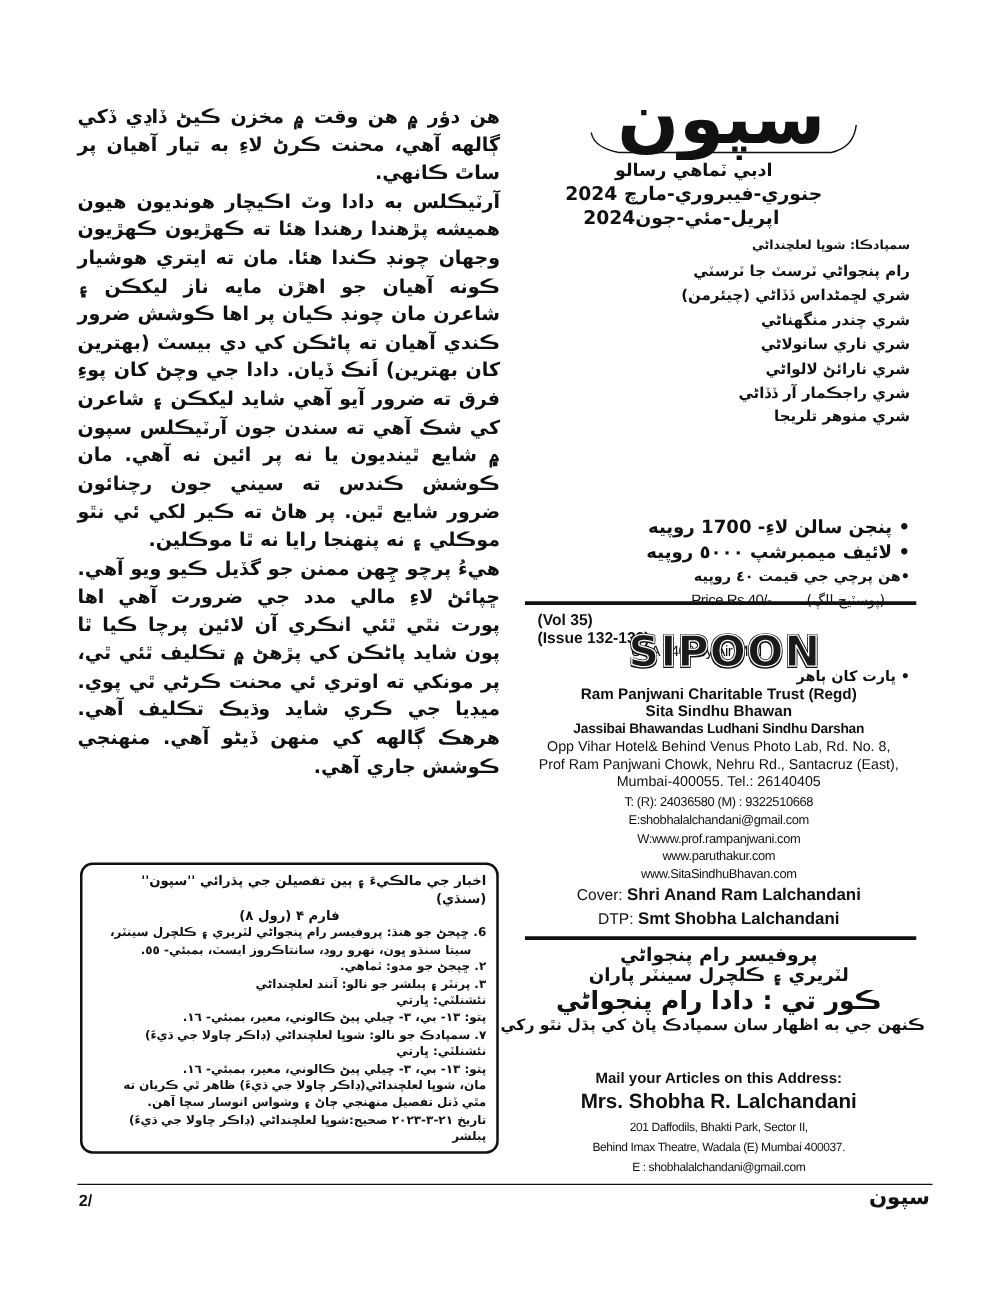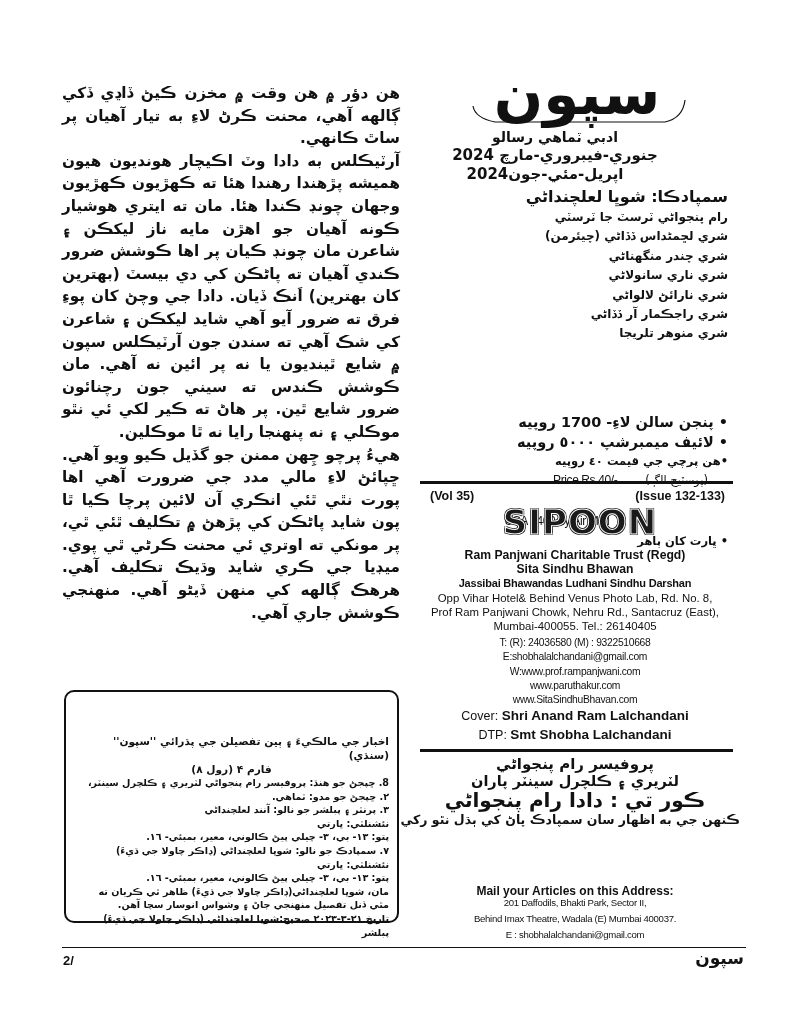--- a/index.html
+++ b/index.html
@@ -15,50 +15,50 @@
     font-family: "DejaVu Sans", sans-serif; font-weight: bold;
     font-size: 15.2px; line-height: 22.6px; color: #111;
     text-align: justify; text-align-last: right;
   }
 
   .notice-box {
     position: absolute; left: 64px; top: 690px; width: 335px; height: 233px;
     border: 2.5px solid #111; border-radius: 10px; padding: 6px 8px 4px 8px;
     direction: rtl;
   }
-  .notice-box .nb-title { font-size: 10.6px; font-weight: bold; line-height: 14px; text-align: right; margin-top: 36px; }
+  .notice-box .nb-title { font-size: 10.6px; font-weight: bold; line-height: 14px; text-align: right; }
   .notice-box .nb-sub { font-size: 10.6px; font-weight: bold; line-height: 14px; text-align: center; }
   .notice-box .nb-line { font-size: 9.6px; font-weight: bold; line-height: 13.6px; text-align: right; white-space: nowrap; overflow: hidden; }
   .notice-box .nb-indent { padding-right: 12px; }
 
   
   .right-col { position: absolute; left: 410px; top: 50px; width: 330px; }
 
   .logo-urdu {
     position: absolute; left: 55px; top: 6px; width: 225px; height: 72px;
   }
   .r-center { direction: rtl; text-align: center; font-weight: bold; }
   .tagline { position: absolute; left: 0; top: 78px; width: 290px; font-size: 14px; line-height: 18px; }
   .dates1 { position: absolute; left: 0; top: 95px; width: 290px; font-size: 15px; line-height: 20px; }
   .dates2 { position: absolute; left: 0; top: 114px; width: 270px; font-size: 15px; line-height: 20px; }
 
-  .editor { position: absolute; right: 12px; top: 138px; direction: rtl; font-size: 16px; font-weight: bold; line-height: 18px; text-align: right; }
+  .editor { position: absolute; right: 12px; top: 138px; direction: rtl; font-size: 10px; font-weight: bold; line-height: 18px; text-align: right; }
   .trustees { position: absolute; right: 12px; top: 158px; direction: rtl; text-align: right; }
   .trustees div { font-size: 12px; font-weight: bold; line-height: 19.4px; }
 
   .pricing { position: absolute; right: 12px; top: 362px; direction: rtl; text-align: right; width: 330px; }
   .pricing .big { font-size: 14.5px; font-weight: bold; line-height: 20px; }
   .pricing .small { font-size: 11.5px; font-weight: bold; line-height: 18px; }
   .price-row { display: flex; direction: rtl; align-items: center; gap: 28px; font-size: 11.5px; line-height: 20px; }
   .price-row .en { direction: ltr; font-family: "Liberation Sans", sans-serif; font-size: 12px; letter-spacing: -0.4px; }
 
   .hr { position: absolute; left: 10px; width: 313px; height: 0; border-top: 3px solid #111; }
 
   .vol-row { position: absolute; left: 20px; top: 489px; width: 295px; display: flex; justify-content: space-between;
-             font-family: "Liberation Sans", sans-serif; font-weight: bold; font-size: 12.5px; }
+             font-family: "Liberation Sans", sans-serif; font-weight: bold; font-size: 12.5px; flex-direction: column; }
   .sipoon-en {
     position: absolute; left: 90px; top: 502px; width: 160px; text-align: center;
     font-family: "DejaVu Sans", sans-serif; font-weight: bold; font-size: 34px; letter-spacing: 1px;
     color: #1a1a1a; -webkit-text-stroke: 1px #fff; text-shadow: 0 0 0 #111, 1px 1px 0 #111, -1px -1px 0 #111, 1px -1px 0 #111, -1px 1px 0 #111;
   }
   .en-block { position: absolute; left: 0; width: 330px; text-align: center; font-family: "Liberation Sans", sans-serif; color: #111; }
   .en-b1 { top: 548px; font-weight: bold; font-size: 12.2px; line-height: 14px; }
   .en-b2 { top: 562px; font-weight: bold; font-size: 12.2px; line-height: 14px; }
   .en-b3 { top: 576px; font-weight: bold; font-size: 11px; line-height: 14px; letter-spacing: -0.2px; }
   .en-addr { top: 591px; font-size: 11.4px; line-height: 14.2px; }
@@ -66,21 +66,21 @@
   .en-cover { top: 708px; font-size: 12.5px; line-height: 16px; }
   .en-dtp { top: 727px; font-size: 12.5px; line-height: 16px; }
   .en-cover b, .en-dtp b { font-size: 13.5px; }
 
   .urdu-credit { position: absolute; left: 0; width: 330px; direction: rtl; text-align: center; font-weight: bold; }
   .uc1 { top: 755px; font-size: 15px; line-height: 18px; }
   .uc2 { top: 772px; font-size: 14.5px; line-height: 18px; }
   .uc3 { top: 790px; font-size: 20px; line-height: 20px; }
   .uc4 { top: 811px; font-size: 12.5px; line-height: 18px; white-space: nowrap; }
 
-  .mail-head { top: 884px; font-weight: bold; font-size: 12px; line-height: 15px; }
+  .mail-head { top: 855px; font-weight: bold; font-size: 12px; line-height: 15px; }
   .mail-name { top: 871px; font-weight: bold; font-size: 16.5px; line-height: 20px; }
   .mail-addr { top: 895px; font-size: 9.6px; line-height: 16px; letter-spacing: -0.3px; }
 
   
   .footer-line { position: absolute; left: 62px; top: 947px; width: 684px; border-top: 1.5px solid #111; }
   .page-num { position: absolute; left: 63px; top: 953px; font-family: "Liberation Sans", sans-serif; font-weight: bold; font-size: 13px; }
   .footer-title { position: absolute; right: 56px; top: 948px; direction: rtl; font-weight: bold; font-size: 17px; }
 </style>
 </head>
 <body>
@@ -89,21 +89,22 @@
   <div class="article">
     <p>هن دؤر ۾ هن وقت ۾ مخزن ڪيڻ ڏاڍي ڏکي ڳالهه آهي، محنت ڪرڻ لاءِ به تيار آهيان پر ساٿ ڪانهي.</p>
     <p>آرٽيڪلس به دادا وٽ اڪيچار هونديون هيون هميشه پڙهندا رهندا هئا ته ڪهڙيون ڪهڙيون وجهان چونڊ ڪندا هئا. مان ته ايتري هوشيار ڪونه آهيان جو اهڙن مايه ناز ليکڪن ۽ شاعرن مان چونڊ ڪيان پر اها ڪوشش ضرور ڪندي آهيان ته پاڻڪن کي دي بيسٽ (بهترين کان بهترين) اَنڪ ڏيان. دادا جي وچڻ کان پوءِ فرق ته ضرور آيو آهي شايد ليکڪن ۽ شاعرن کي شڪ آهي ته سندن جون آرٽيڪلس سپون ۾ شايع ٿينديون يا نه پر ائين نه آهي. مان ڪوشش ڪندس ته سيني جون رچنائون ضرور شايع ٿين. پر هاڻ ته ڪير لکي ئي نٿو موڪلي ۽ نه پنهنجا رايا نه ٿا موڪلين.</p>
     <p>هيءُ پرچو چِهن ممنن جو گڏيل ڪيو ويو آهي. ڇپائڻ لاءِ مالي مدد جي ضرورت آهي اها پورت نٿي ٿئي انڪري آن لائين پرچا ڪيا ٿا پون شايد پاڻڪن کي پڙهڻ ۾ تڪليف ٿئي ٿي، پر مونکي ته اوتري ئي محنت ڪرڻي ٿي پوي. ميڊيا جي ڪري شايد وڌيڪ تڪليف آهي. هرهڪ ڳالهه کي منهن ڏيڻو آهي. منهنجي ڪوشش جاري آهي.</p>
   </div>
 </div>
 
 <div class="notice-box">
   <div class="nb-title">اخبار جي مالڪيءَ ۽ ٻين تفصيلن جي پڌرائي ''سپون'' (سنڌي)</div>
   <div class="nb-sub">فارم ۴ (رول ۸)</div>
-  <div class="nb-line">8. ڇپجڻ جو هنڌ: پروفيسر رام پنجواڻي لٽريري ۽ ڪلچرل سينٽر،</div>
+  <div class="nb-line">6. ڇپجڻ جو هنڌ: پروفيسر رام پنجواڻي لٽريري ۽ ڪلچرل سينٽر،</div>
+  <div class="nb-line nb-indent">سيتا سنڌو ڀون، نهرو روڊ، سانتاڪروز ايسٽ، بمبئي- ٥٥.</div>
   <div class="nb-line">٢. ڇپجڻ جو مدو: ٽماهي.</div>
   <div class="nb-line">٣. پرنٽر ۽ پبلشر جو نالو: آنند لعلچنداڻي</div>
   <div class="nb-line">نئشنلٽي: ڀارتي</div>
   <div class="nb-line">پتو: ١٣- بي، ٣- چيلي پيڻ ڪالوني، معير، بمبئي- ١٦.</div>
   <div class="nb-line">٧. سمپادڪ جو نالو: شوڀا لعلچنداڻي (ڊاڪر چاولا جي ڌيءَ)</div>
   <div class="nb-line">نئشنلٽي: ڀارتي</div>
   <div class="nb-line">پتو: ١٣- بي، ٣- چيلي پيڻ ڪالوني، معير، بمبئي- ١٦.</div>
   <div class="nb-line">مان، شوڀا لعلچنداڻي(ڊاڪر چاولا جي ڌيءَ) ظاهر ٿي ڪريان ته</div>
   <div class="nb-line">مٿي ڏنل تفصيل منهنجي ڄاڻ ۽ وشواس انوسار سچا آهن.</div>
   <div class="nb-line">تاريخ ٢١-٣-٢٠٢٣ صحيح:شوڀا لعلچنداڻي (ڊاڪر چاولا جي ڌيءَ)</div>
@@ -181,20 +182,21 @@
   </div>
 
   <div class="hr" style="top:749px;"></div>
 
   <div class="urdu-credit uc1">پروفيسر رام پنجواڻي</div>
   <div class="urdu-credit uc2">لٽريري ۽ ڪلچرل سينٽر پاران</div>
   <div class="urdu-credit uc3">ڪور تي : دادا رام پنجواڻي</div>
   <div class="urdu-credit uc4">ڪنهن جي به اظهار سان سمپادڪ پاڻ کي ٻڌل نٿو رکي</div>
 
   <div class="en-block mail-head">Mail your Articles on this Address:</div>
+  <div class="en-block mail-name">Mrs. Shobha R. Lalchandani</div>
   <div class="en-block mail-addr">
     <div>201 Daffodils, Bhakti Park, Sector II,</div>
     <div>Behind Imax Theatre, Wadala (E)  Mumbai 400037.</div>
     <div>E : shobhalalchandani@gmail.com</div>
   </div>
 </div>
 
 <div class="footer-line"></div>
 <div class="page-num">2/</div>
 <div class="footer-title">سپون</div>

